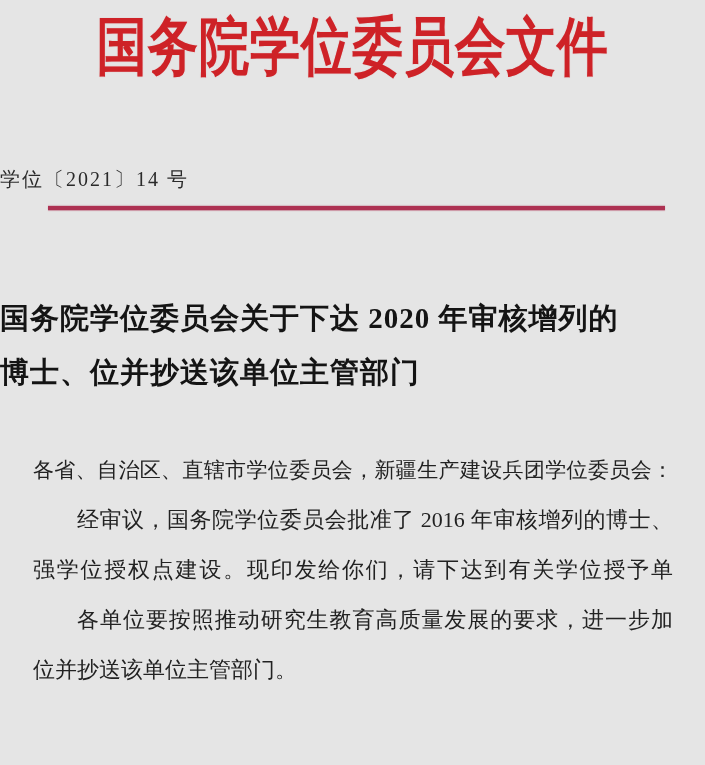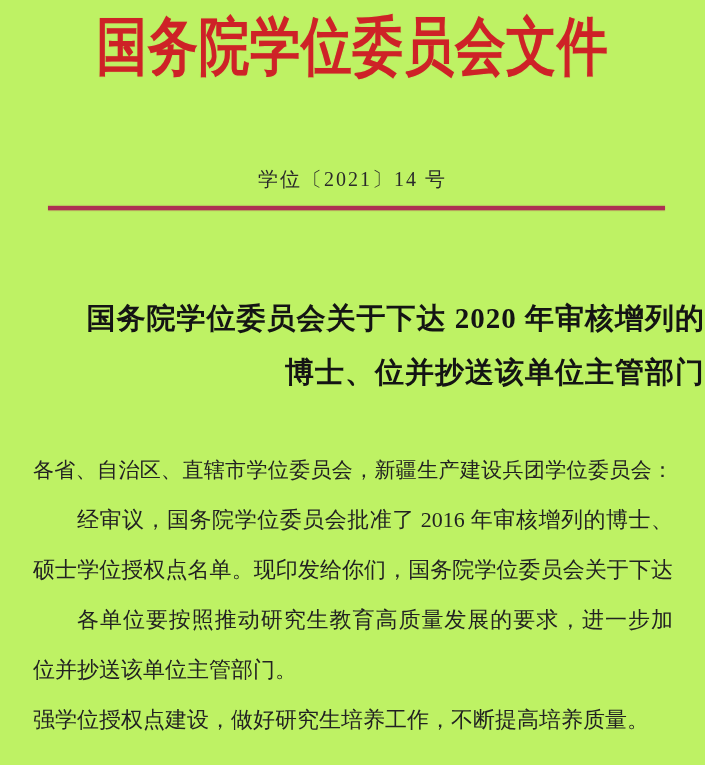--- a/index.html
+++ b/index.html
@@ -4,21 +4,21 @@
 <style>
   html, body {
     margin: 0;
     padding: 0;
     background: #ffffff;
   }
   .page {
     position: relative;
     width: 705px;
     height: 765px;
-    background: #bef264;
+    background: #e5e5e5;
     font-family: "Liberation Serif", "DejaVu Serif", serif;
     color: #1e1e1e;
     overflow: hidden;
   }
   .header-title {
     position: absolute;
     top: 4px;
     left: 0;
     width: 100%;
     margin: 0;
@@ -30,40 +30,40 @@
     white-space: nowrap;
     transform: scaleX(0.80);
     transform-origin: center;
     text-shadow: 0 0 1px rgba(206, 34, 39, 0.35);
   }
   .doc-number {
     position: absolute;
     top: 166px;
     left: 0;
     width: 100%;
-    text-align: center;
+    text-align: left;
     font-size: 20px;
     letter-spacing: 2px;
     color: #2a2a2a;
   }
   .red-rule {
     position: absolute;
     top: 206px;
     left: 48px;
     width: 617px;
     height: 4px;
     background: #ad3152;
     box-shadow: 0 1px 1px rgba(173, 49, 82, 0.45), 0 -1px 1px rgba(173, 49, 82, 0.25);
   }
   .doc-title {
     position: absolute;
     top: 291px;
     left: 0;
     width: 100%;
-    text-align: right;
+    text-align: left;
     font-weight: bold;
     font-size: 29px;
     line-height: 54px;
     color: #141414;
     letter-spacing: 1px;
   }
   .body-block {
     position: absolute;
     top: 445px;
     left: 33px;
@@ -100,19 +100,18 @@
   <div class="red-rule"></div>
 
   <div class="doc-title">
     <div>国务院学位委员会关于下达 2020 年审核增列的</div>
     <div>博士、位并抄送该单位主管部门</div>
   </div>
 
   <div class="body-block">
     <div class="body-line salutation just">各省、自治区、直辖市学位委员会，新疆生产建设兵团学位委员会：</div>
     <div class="body-line indent just">经审议，国务院学位委员会批准了 2016 年审核增列的博士、</div>
-    <div class="body-line just">硕士学位授权点名单。现印发给你们，国务院学位委员会关于下达</div>
+    <div class="body-line just">强学位授权点建设。现印发给你们，请下达到有关学位授予单</div>
     <div class="body-line indent just">各单位要按照推动研究生教育高质量发展的要求，进一步加</div>
     <div class="body-line">位并抄送该单位主管部门。</div>
-    <div class="body-line">强学位授权点建设，做好研究生培养工作，不断提高培养质量。</div>
   </div>
 
 </div>
 
 </body></html>

